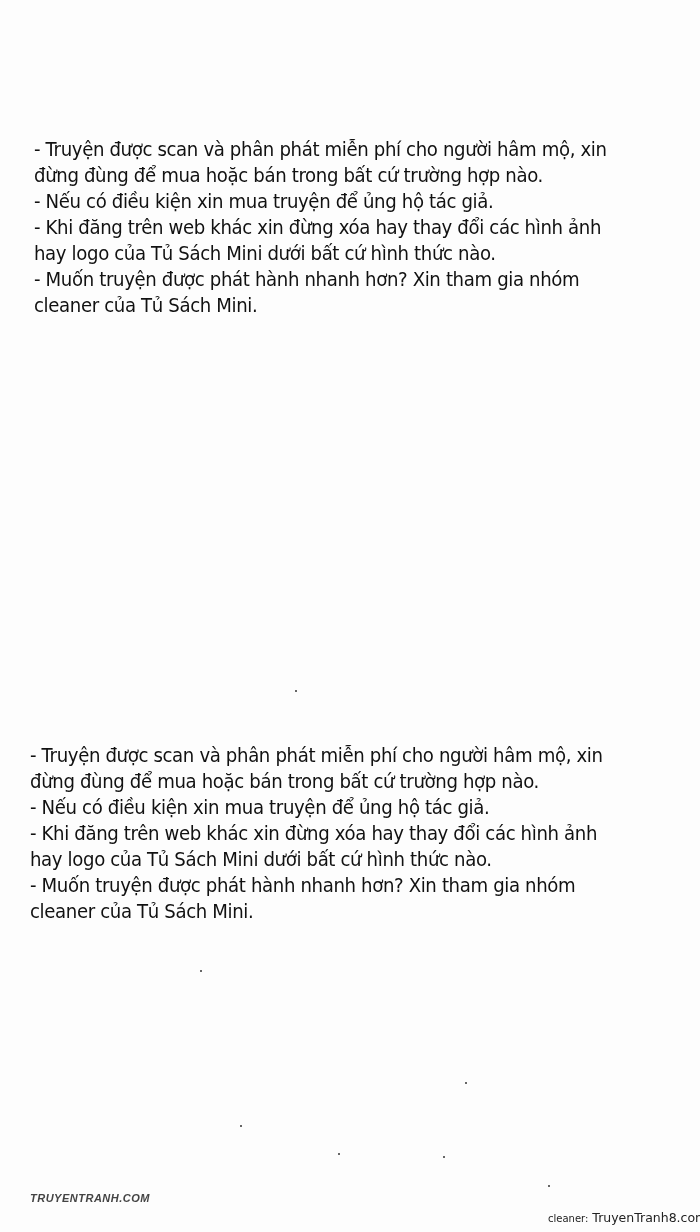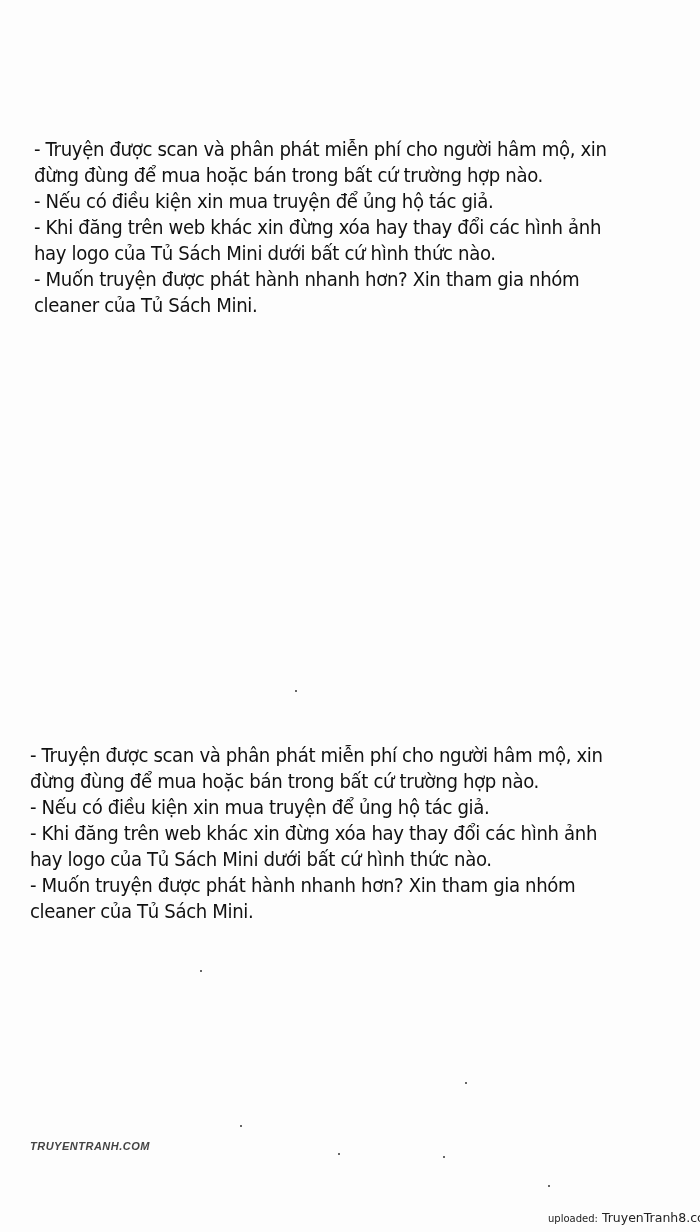--- a/index.html
+++ b/index.html
@@ -1,21 +1,21 @@
 <!DOCTYPE html>
 <html><head>
 <meta charset="utf-8">
 <style>
   html, body { margin:0; padding:0; }
   body { width:700px; height:1232px; background:#fdfdfd; position:relative; overflow:hidden; font-family:"DejaVu Sans", sans-serif; color:#111; }
   .block { position:absolute; left:34px; width:640px; font-size:19.5px; line-height:26px; letter-spacing:-0.4px; transform:scaleX(0.93); transform-origin:left top; }
   .block p { margin:0; white-space:nowrap; }
   #block1 { top:137px; }
   #block2 { top:743px; left:30px; }
-  .logo { position:absolute; left:30px; top:1140px; font-size:11px; font-style:italic; font-weight:bold; color:#444; letter-spacing:0.5px; font-family:"Liberation Sans", sans-serif; }
+  .logo { position:absolute; left:30px; top:1192px; font-size:11px; font-style:italic; font-weight:bold; color:#444; letter-spacing:0.5px; font-family:"Liberation Sans", sans-serif; }
   .uploaded { position:absolute; left:548px; top:1210px; font-size:12.5px; color:#222; font-family:"DejaVu Sans", sans-serif; white-space:nowrap; }
   .uploaded .small { font-size:10px; }
   .speck { position:absolute; width:2px; height:2px; background:#333; border-radius:1px; }
 </style>
 </head>
 <body>
 
 <div class="block" id="block1">
   <p>- Truyện được scan và phân phát miễn phí cho người hâm mộ, xin</p>
   <p>đừng đùng để mua hoặc bán trong bất cứ trường hợp nào.</p>
@@ -40,15 +40,15 @@
 <div class="speck" style="left:200px;top:970px;"></div>
 <div class="speck" style="left:465px;top:1082px;"></div>
 <div class="speck" style="left:240px;top:1125px;"></div>
 <div class="speck" style="left:338px;top:1153px;"></div>
 <div class="speck" style="left:443px;top:1156px;"></div>
 <div class="speck" style="left:548px;top:1185px;"></div>
 
 <div class="logo">TRUYENTRANH.COM</div>
 
 <div class="uploaded">
-  <span class="small">uploaded:</span>
+  <span class="small">cleaner:</span>
   <span>TruyenTranh8.com</span>
 </div>
 
 </body></html>

